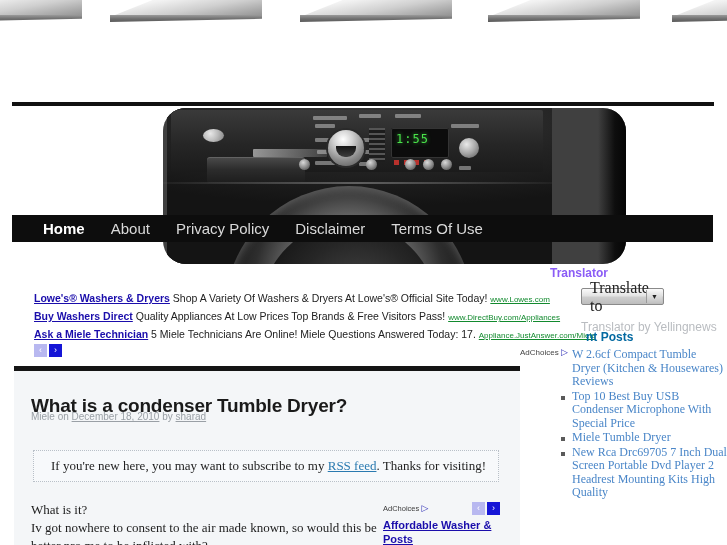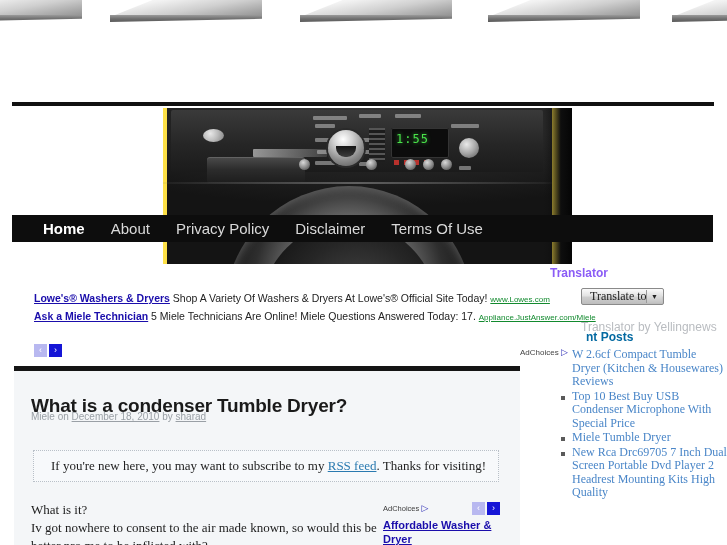--- a/index.html
+++ b/index.html
@@ -58,24 +58,25 @@
   #header-rule {
     position: absolute;
     left: 12px; top: 56px;
     width: 702px;
     height: 4px;
     background: #111111;
   }
   #header-photo {
     position: absolute;
     left: 163px; top: 62px;
-    width: 409px;
+    width: 463px;
     height: 156px;
-    background: #fde047;
+    background: #404040;
     overflow: hidden;
+    border-radius: 23px;
   }
   
   .w-panel {
     position: absolute;
     left: 4px; top: 0;
     width: 385px; height: 156px;
     background:
       radial-gradient(ellipse 130% 70% at 55% 10%, #3b3b3b 0%, #232323 40%, #141414 75%),
       #161616;
   }
@@ -400,21 +401,21 @@
     border: 1px solid #8a8a8a;
     border-radius: 2px;
     background: linear-gradient(180deg, #fafafa 0%, #e2e2e2 48%, #cfcfcf 52%, #bdbdbd 100%);
     box-sizing: border-box;
     display: flex;
     align-items: center;
     cursor: pointer;
   }
   #translate-select-label {
     font-family: "Liberation Serif", serif;
-    font-size: 12px;
+    font-size: 16px;
     color: #222;
     padding-left: 8px;
   }
   #translate-arrow {
     position: absolute;
     right: 1px; top: 1px;
     width: 15px; height: 13px;
     border-left: 1px solid #9a9a9a;
     background: linear-gradient(180deg, #f7f7f7 0%, #dcdcdc 50%, #c2c2c2 100%);
     display: flex;
@@ -552,20 +553,25 @@
   </div>
 </nav>
 
 <div id="top-ads">
   <div class="ad-line">
     <span class="ad-title">Lowe's® Washers &amp; Dryers</span>
     <span class="ad-desc">Shop A Variety Of Washers &amp; Dryers At Lowe's® Official Site Today!</span>
     <span class="ad-url">www.Lowes.com</span>
   </div>
   <div class="ad-line">
+    <span class="ad-title">Buy Washers Direct</span>
+    <span class="ad-desc">Quality Appliances At Low Prices Top Brands &amp; Free Visitors Pass!</span>
+    <span class="ad-url">www.DirectBuy.com/Appliances</span>
+  </div>
+  <div class="ad-line">
     <span class="ad-title">Ask a Miele Technician</span>
     <span class="ad-desc">5 Miele Technicians Are Online! Miele Questions Answered Today: 17.</span>
     <span class="ad-url">Appliance.JustAnswer.com/Miele</span>
   </div>
 
   <div id="ad-nav">
     <div class="arrow-btn arrow-prev">‹</div>
     <div class="arrow-btn arrow-next">›</div>
   </div>
 
@@ -601,21 +607,21 @@
       <span>AdChoices</span>
       <span class="adc-glyph">▷</span>
     </div>
     <div id="inline-ad-arrows">
       <div class="arrow-btn arrow-prev">‹</div>
       <div class="arrow-btn arrow-next">›</div>
     </div>
   </div>
   <a id="inline-ad-link">
     <span>Affordable Washer &amp;</span><br>
-    <span>Dryer</span>
+    <span>Posts</span>
   </a>
 </div>
 
 <aside id="sidebar">
   <div>
     <div class="widget-title">Translator</div>
     <div id="translate-select">
       <span id="translate-select-label">Translate to</span>
       <span id="translate-arrow">▼</span>
     </div>

